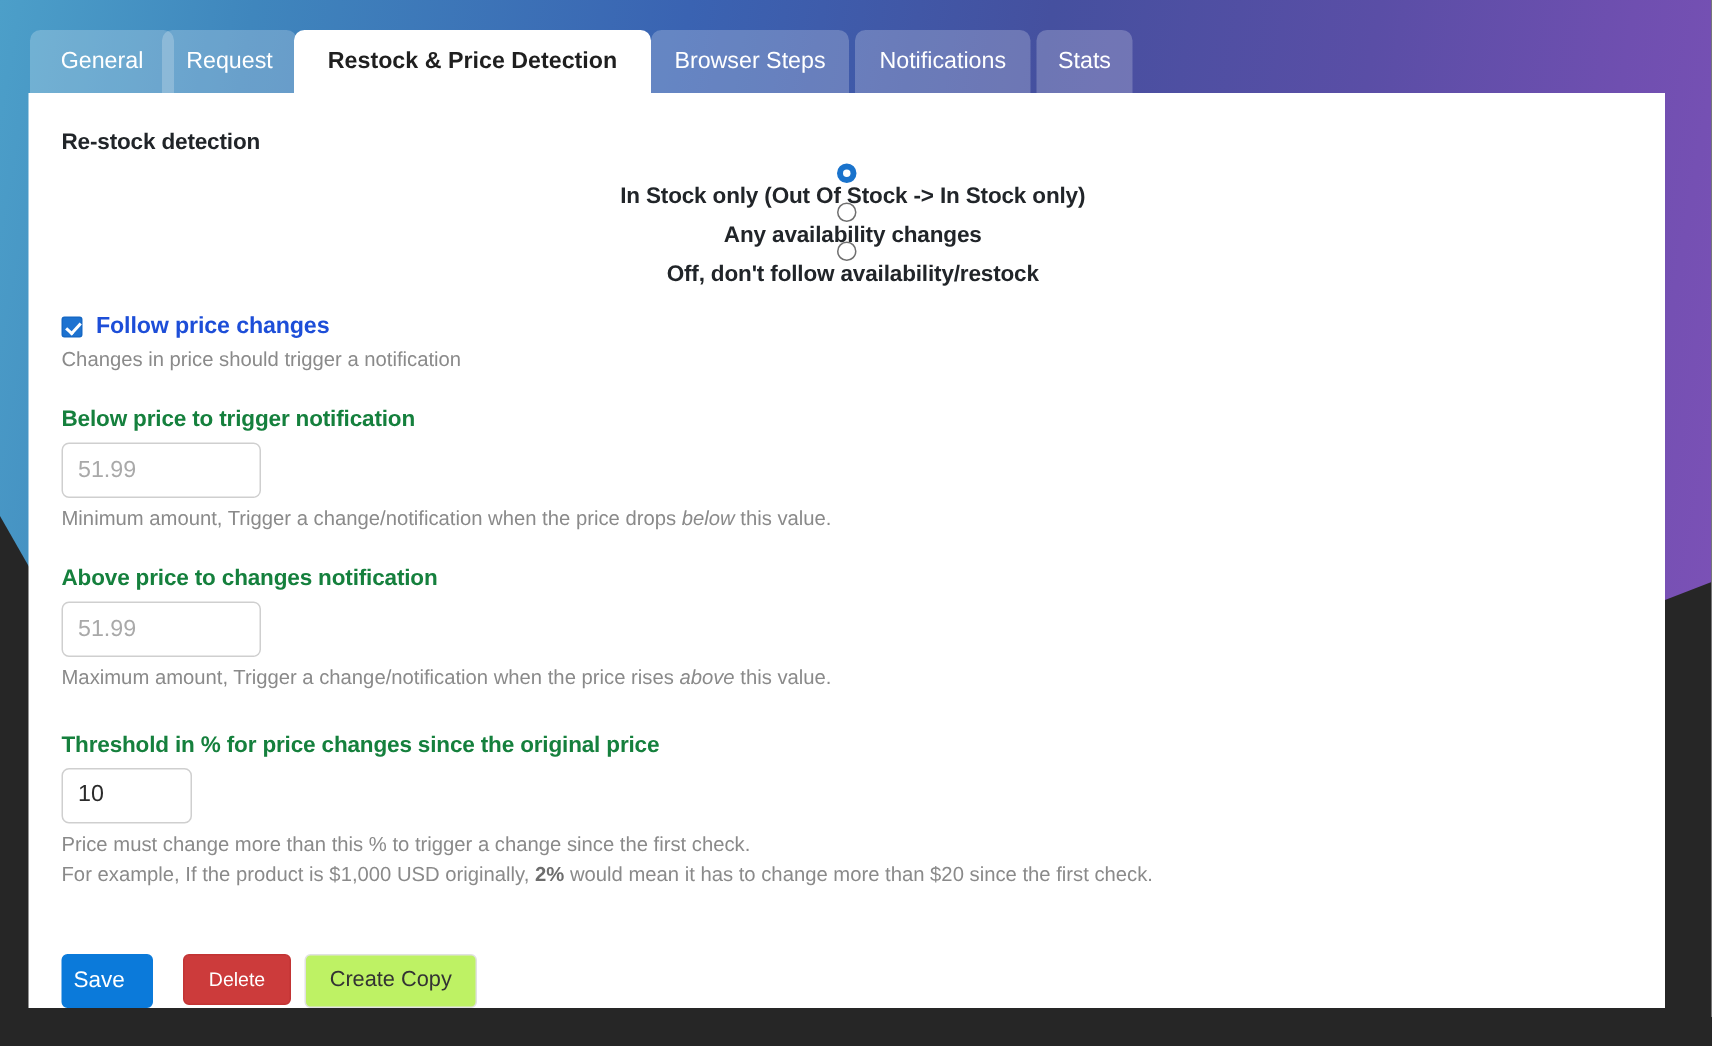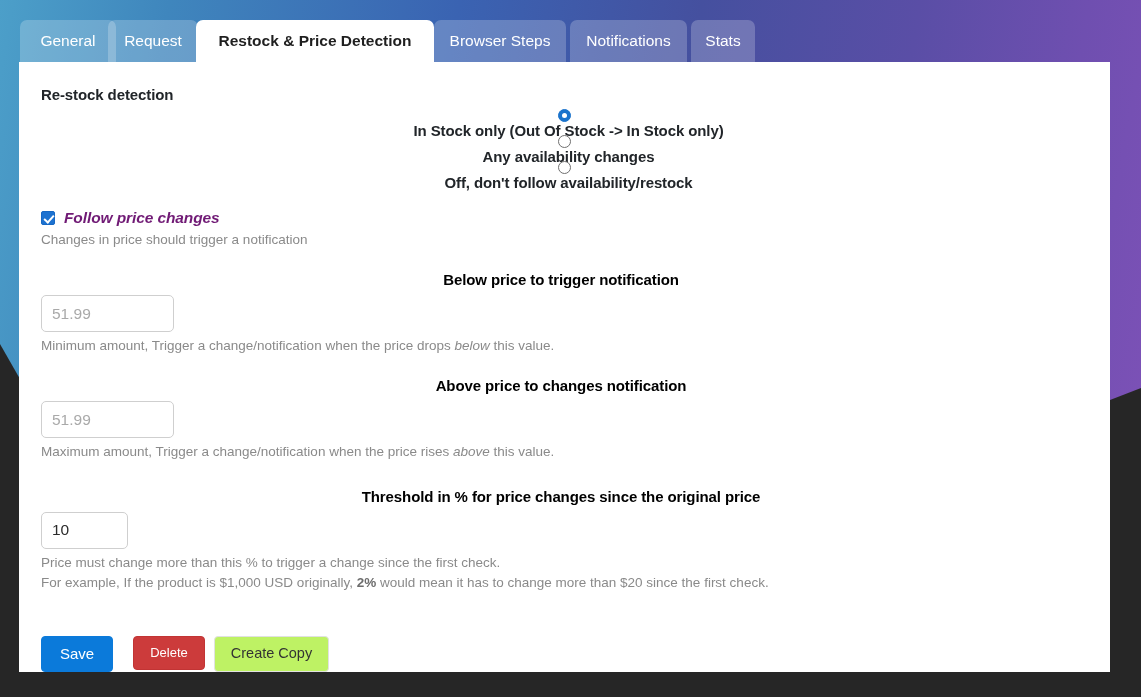--- a/index.html
+++ b/index.html
@@ -83,24 +83,23 @@
   .section-title {
     font-size: 15px;
     font-weight: bold;
     color: #212529;
     margin: 0 0 6px 0;
     letter-spacing: -0.1px;
   }
   .field-label {
     font-size: 15px;
     font-weight: bold;
-    color: #000000;
+    color: #15803d;
     margin: 0 0 7px 0;
     letter-spacing: -0.1px;
-    text-align: center;
   }
   .help-text {
     font-size: 13.5px;
     color: #8a8a8a;
     margin: 5px 0 0 0;
     line-height: 1.35;
   }
   .help-text em { font-style: italic; }
   .help-text b { font-weight: bold; color: #6d6d6d; }
 
@@ -164,24 +163,23 @@
     position: absolute;
     left: 4px; top: 1px;
     width: 4px; height: 8px;
     border: solid #ffffff;
     border-width: 0 2px 2px 0;
     transform: rotate(42deg);
   }
   .check-label {
     font-size: 15.5px;
     font-weight: bold;
-    color: #701a75;
+    color: #1d4ed8;
     letter-spacing: -0.1px;
     cursor: pointer;
-    font-style: italic;
   }
 
   
   .text-input {
     display: block;
     height: 37px;
     padding: 4px 10px;
     font-family: "Liberation Sans", sans-serif;
     font-size: 15.5px;
     color: #2b2b2b;
@@ -210,21 +208,21 @@
     border: 1px solid transparent;
     border-radius: 4px;
     cursor: pointer;
     white-space: nowrap;
   }
   .btn-save {
     background: #0b7ada;
     border-color: #0b7ada;
     color: #ffffff;
     margin-right: 20px;
-    padding-left: 18px;
+    padding-left: 7px;
     padding-right: 18px;
   }
   .btn-danger {
     background: #cc3b3b;
     border-color: #c23434;
     color: #ffffff;
     margin-right: 4px;
     font-size: 13px;
   }
   .btn-light {

